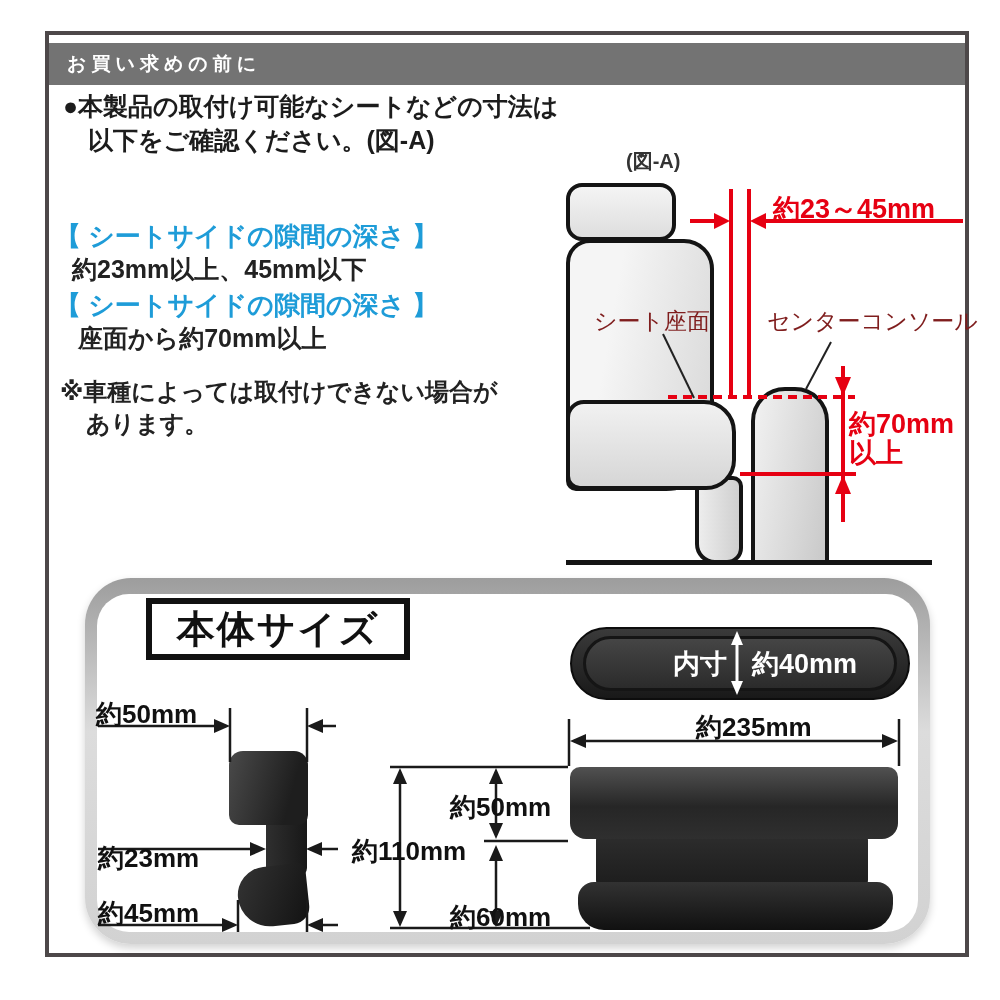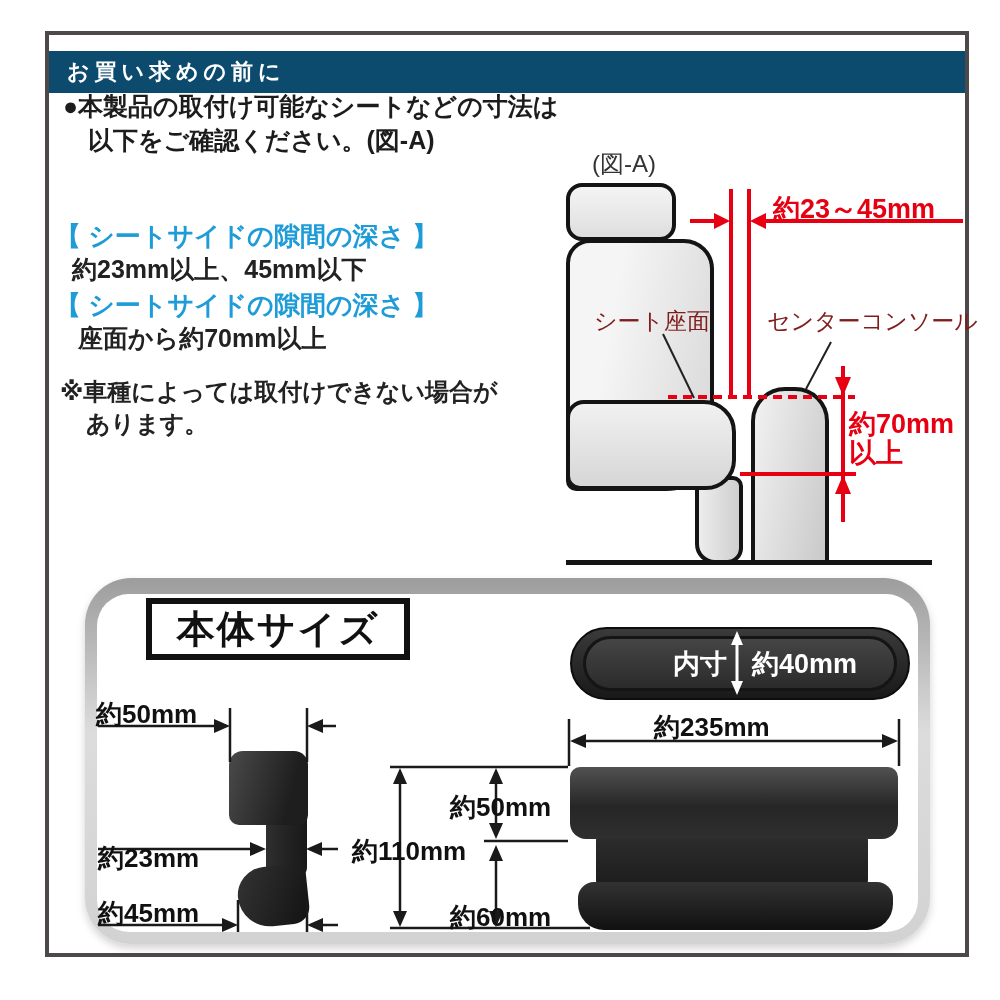--- a/index.html
+++ b/index.html
@@ -1,37 +1,37 @@
 <!DOCTYPE html>
 <html><head>
 <meta charset="utf-8">
 <style>
   html,body{margin:0;padding:0;background:#fff;}
   .page{position:relative;width:1000px;height:1000px;background:#fff;overflow:hidden;
         font-family:"Liberation Sans","DejaVu Sans",sans-serif;color:#1a1a1a;}
   .abs{position:absolute;white-space:nowrap;}
   
   .frame{position:absolute;left:45px;top:31px;width:916px;height:918px;border:4px solid #4d4849;background:transparent;}
-  .header-bar{position:absolute;left:0;top:16px;width:100%;height:42px;background:#0c4a6e;
-              color:#fff;font-size:22px;font-weight:700;letter-spacing:5px;line-height:42px;padding-left:18px;box-sizing:border-box;}
+  .header-bar{position:absolute;left:0;top:8px;width:100%;height:42px;background:#737373;
+              color:#fff;font-size:19px;font-weight:700;letter-spacing:5px;line-height:42px;padding-left:18px;box-sizing:border-box;}
   
   .intro{font-size:25px;font-weight:700;color:#1c1c1c;}
   .bluehead{font-size:26px;font-weight:700;color:#1e9cd8;}
   .specline{font-size:25px;font-weight:700;color:#222;}
   .note{font-size:24px;font-weight:700;color:#222;}
   
   .shape{position:absolute;border:4px solid #141414;box-sizing:border-box;}
   .headrest{left:566px;top:183px;width:110px;height:58px;border-radius:16px;background:linear-gradient(#f4f4f4,#dedede);}
   .seatback{left:566px;top:239px;width:148px;height:252px;border-radius:24px 30px 48px 10px;background:linear-gradient(100deg,#f5f5f5 30%,#d8d8d8);}
   .seatleg{left:695px;top:476px;width:48px;height:88px;border-radius:8px 10px 16px 20px;background:linear-gradient(90deg,#ededed,#cfcfcf);}
   .cushion{left:566px;top:400px;width:170px;height:90px;border-radius:18px 32px 30px 14px;background:linear-gradient(#f1f1f1,#d6d6d6);}
   .console{left:751px;top:387px;width:78px;height:177px;border-radius:34px 34px 0 0;background:linear-gradient(100deg,#f2f2f2,#c9c9c9);}
   .floor{position:absolute;left:566px;top:560px;width:366px;height:5px;background:#141414;}
   .diag-label{font-size:23px;font-weight:400;color:#7f1d1d;}
-  .figcap{font-size:24px;font-weight:400;color:#333;}
+  .figcap{font-size:20px;font-weight:700;color:#333;margin-left:34px;}
   .redtext{color:#e60012;font-weight:700;font-size:27px;}
   
   .panel-ring{position:absolute;left:85px;top:578px;width:845px;height:366px;border-radius:46px;
               background:linear-gradient(#9d9d9d,#dcdcdc 42%,#d2d2d2);box-shadow:0 4px 8px rgba(0,0,0,0.18);}
   .panel-inner{position:absolute;left:97px;top:594px;width:821px;height:338px;border-radius:32px;background:#fff;}
   .size-title-box{position:absolute;left:146px;top:598px;width:264px;height:62px;border:6px solid #111;box-sizing:border-box;
                   background:#fff;display:flex;align-items:center;justify-content:center;font-size:38px;font-weight:700;color:#111;letter-spacing:2px;}
   
   .pill-outer{position:absolute;left:570px;top:627px;width:340px;height:73px;border-radius:37px;
               background:linear-gradient(#3a3a3a,#191919);border:2px solid #0d0d0d;box-sizing:border-box;}
@@ -168,21 +168,21 @@
   </svg>
 
   <div class="abs diag-label" style="left:594px;top:306px;">シート座面</div>
   <div class="abs diag-label" style="left:767px;top:306px;">センターコンソール</div>
   <div class="abs redtext" style="left:773px;top:191px;">約23～45mm</div>
   <div class="abs redtext" style="left:849px;top:406px;">約70mm</div>
   <div class="abs redtext" style="left:849px;top:435px;">以上</div>
 
   <div class="abs pill-text" style="left:673px;top:646px;">内寸</div>
   <div class="abs pill-text" style="left:752px;top:646px;">約40mm</div>
-  <div class="abs dimtext" style="left:654px;top:710px;">約235mm</div>
+  <div class="abs dimtext" style="left:696px;top:710px;">約235mm</div>
   <div class="abs dimtext" style="left:96px;top:697px;">約50mm</div>
   <div class="abs dimtext" style="left:98px;top:822px;margin-top:19px;">約23mm</div>
   <div class="abs dimtext" style="left:98px;top:896px;">約45mm</div>
   <div class="abs dimtext" style="left:352px;top:834px;">約110mm</div>
   <div class="abs dimtext" style="left:450px;top:790px;">約50mm</div>
   <div class="abs dimtext" style="left:450px;top:900px;">約60mm</div>
 
 </div>
 
 </body></html>

